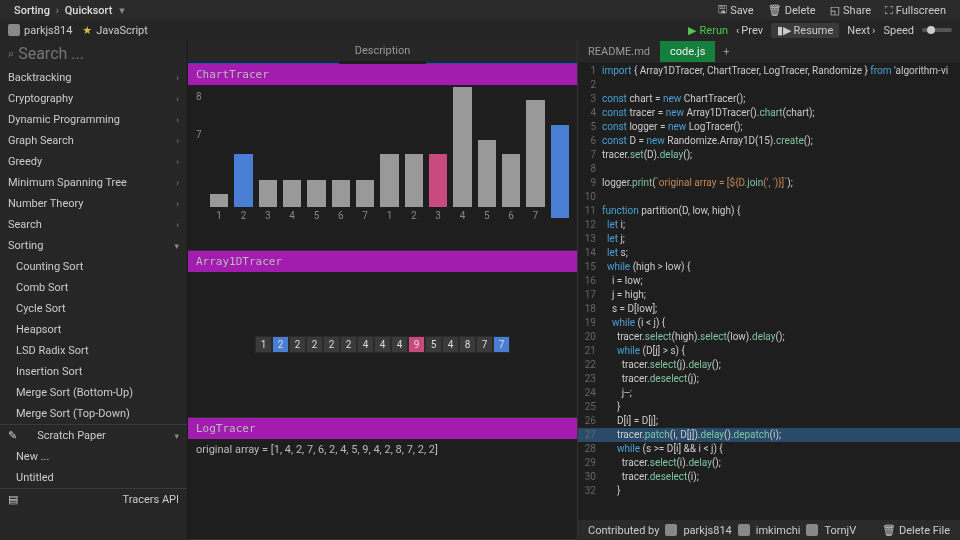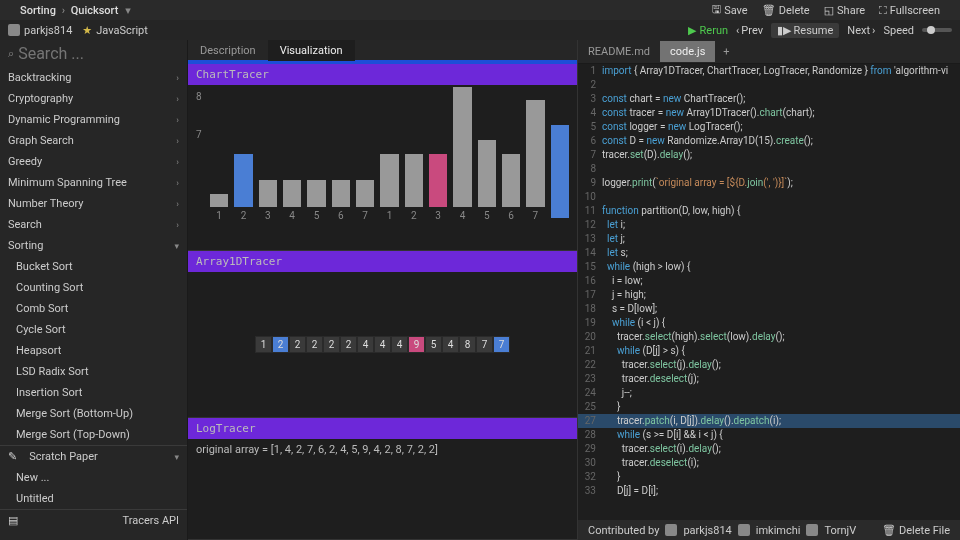--- a/index.html
+++ b/index.html
@@ -1,17 +1,17 @@
 <!DOCTYPE html>
 <html><head>
 <meta charset="utf-8">
 <style>
 *{margin:0;padding:0;box-sizing:border-box;font-family:-apple-system,BlinkMacSystemFont,"Segoe UI",Roboto,sans-serif;}
 body{background:#1e1e1e;color:#ccc;font-size:11px;width:960px;height:540px;overflow:hidden;position:relative;}
-.topbar{height:20px;background:#2a2a2a;display:flex;align-items:center;padding:0 20px;justify-content:space-between;}
+.topbar{height:20px;background:#2a2a2a;display:flex;align-items:center;padding:0 14px;justify-content:space-between;}
 .topbar-left{display:flex;align-items:center;gap:6px;}
 .topbar-right{display:flex;align-items:center;gap:14px;}
 .breadcrumb{color:#ddd;font-weight:500;}
 .chevron{margin:0 3px;color:#888;}
 .toolbar-btn{color:#ccc;cursor:pointer;display:flex;align-items:center;gap:3px;}
 .userbar{height:20px;background:#252525;display:flex;align-items:center;padding:0 8px;justify-content:space-between;}
 .userbar-left{display:flex;align-items:center;gap:10px;}
 .av{width:12px;height:12px;background:#888;border-radius:2px;}
 .userbar-right{display:flex;align-items:center;gap:8px;}
 .run-btn{color:#4ec94e;cursor:pointer;display:flex;align-items:center;gap:3px;}
@@ -21,44 +21,44 @@
 .slider::after{content:"";position:absolute;left:5px;top:-2px;width:8px;height:8px;background:#ccc;border-radius:50%;}
 .main{display:flex;height:500px;}
 .sidebar{width:188px;background:#262626;overflow-y:auto;border-right:1px solid #1a1a1a;}
 .search-row{padding:4px 8px;display:flex;align-items:center;gap:4px;color:#888;}
 .search-input{background:transparent;border:none;color:#ccc;outline:none;flex:1;font-size:16px;}
 .sb-item{padding:4px 8px;display:flex;justify-content:space-between;align-items:center;cursor:pointer;color:#ccc;}
 .sb-sub{padding-left:16px;}
 .sb-caret{color:#888;font-size:9px;}
 .sb-bottom{border-top:1px solid #3a3a3a;}
 .viz-panel{flex:1;background:#1e1e1e;display:flex;flex-direction:column;min-width:0;}
-.viz-tabs{height:24px;display:flex;align-items:center;background:#262626;border-bottom:4px solid #1d4ed8;}
+.viz-tabs{height:24px;display:flex;align-items:center;background:#262626;border-bottom:1px solid #1d4ed8;flex-direction:column;}
 .viz-tab{padding:4px 12px;cursor:pointer;color:#999;}
 .viz-tab.active{background:#1e1e1e;color:#eee;}
 .tracer-section{border-bottom:1px solid #333;}
-.tracer-title{padding:4px 8px;color:#bbb;font-family:monospace;font-size:11px;background:#6d28d9;}
+.tracer-title{padding:4px 8px;color:#bbb;font-family:monospace;font-size:11px;background:#a21caf;}
 .chart-area{height:165px;padding:6px 8px;display:flex;flex-direction:column;}
 .y-axis{display:flex;flex-direction:column;justify-content:space-between;width:14px;color:#888;font-size:10px;height:130px;}
 .chart-body{flex:1;display:flex;}
 .bars{flex:1;display:flex;align-items:flex-end;gap:6px;height:130px;}
 .bar-col{flex:1;display:flex;flex-direction:column;align-items:center;gap:3px;}
 .bar{width:100%;background:#999;}
 .bar.blue{background:#4a7ed4;}
 .bar.pink{background:#c94a7e;}
 .x-label{color:#888;font-size:10px;}
 .array-area{height:145px;display:flex;align-items:center;justify-content:center;}
 .arr-row{display:flex;}
 .arr-cell{width:17px;height:17px;display:flex;align-items:center;justify-content:center;background:#3a3a3a;color:#ddd;font-size:10px;border:1px solid #2a2a2a;}
 .arr-cell.blue{background:#4a7ed4;}
 .arr-cell.pink{background:#c94a7e;}
 .log-area{padding:4px 8px;font-family:monospace;font-size:11px;color:#bbb;}
 .code-panel{width:383px;background:#1e1e1e;border-left:1px solid #333;display:flex;flex-direction:column;}
 .file-tabs{height:24px;display:flex;align-items:center;background:#262626;border-bottom:1px solid #1a1a1a;}
 .file-tab{padding:4px 10px;cursor:pointer;color:#999;font-size:11px;}
-.file-tab.active{background:#737373;color:#eee;}
+.file-tab.active{background:#15803d;color:#eee;}
 .add-tab{padding:4px 8px;color:#999;cursor:pointer;}
 .editor{flex:1;overflow:auto;font-family:Menlo,Consolas,monospace;font-size:10px;line-height:14px;}
 .editor-line{display:flex;}
 .editor-line.hl{background:#2a4a6a;}
 .gutter{width:24px;text-align:right;padding-right:6px;color:#666;user-select:none;}
 .code{white-space:pre;color:#ccc;}
 .kw{color:#4aa0d4;}
 .str{color:#c58a5a;}
 .dot{color:#7ec5a0;}
 .footer{height:20px;background:#2a2a2a;display:flex;justify-content:space-between;padding:0 10px;color:#ccc;font-size:11px;}
@@ -146,31 +146,30 @@
         <div class="sb-item">
           <span>Search</span>
           <span class="sb-caret">›</span>
         </div>
         <div class="sb-item">
           <span>Sorting</span>
           <span class="sb-caret">▾</span>
         </div>
       </div>
     <div id="sb-sort">
-        <div class="sb-item sb-sub">Bucket Sort</div>
         <div class="sb-item sb-sub">Counting Sort</div>
         <div class="sb-item sb-sub">Comb Sort</div>
         <div class="sb-item sb-sub">Cycle Sort</div>
         <div class="sb-item sb-sub">Heapsort</div>
         <div class="sb-item sb-sub">LSD Radix Sort</div>
         <div class="sb-item sb-sub">Insertion Sort</div>
         <div class="sb-item sb-sub">Merge Sort (Bottom-Up)</div>
         <div class="sb-item sb-sub">Merge Sort (Top-Down)</div>
       </div>
-    <div class="sb-item sb-bottom">✎ <span style="flex:1;margin-left:12px;">Scratch Paper</span><span class="sb-caret">▾</span></div>
+    <div class="sb-item sb-bottom">✎ <span style="flex:1;margin-left:20px;">Scratch Paper</span><span class="sb-caret">▾</span></div>
     <div class="sb-item sb-sub">
         <span>New ...</span>
       </div>
     <div class="sb-item sb-sub">
         <span>Untitled</span>
       </div>
     <div class="sb-item sb-bottom">▤ <span style="margin-left:4px;">Tracers API</span></div>
 
   </div>
 
@@ -385,43 +384,43 @@
           <div class="code">        tracer.<span class="dot">deselect</span>(j);</div>
         </div>
         <div class="editor-line">
           <div class="gutter">24</div>
           <div class="code">        j--;</div>
         </div>
         <div class="editor-line">
           <div class="gutter">25</div>
           <div class="code">      }</div>
         </div>
+        <div class="editor-line">
+          <div class="gutter">26</div>
+          <div class="code">      D[i] = D[j];</div>
+        </div>
         <div class="editor-line hl">
           <div class="gutter">27</div>
           <div class="code">      tracer.<span class="dot">patch</span>(i, D[j]).<span class="dot">delay</span>().<span class="dot">depatch</span>(i);</div>
         </div>
         <div class="editor-line">
           <div class="gutter">28</div>
           <div class="code">      <span class="kw">while</span> (s &gt;= D[i] &amp;&amp; i &lt; j) {</div>
         </div>
         <div class="editor-line">
           <div class="gutter">29</div>
           <div class="code">        tracer.<span class="dot">select</span>(i).<span class="dot">delay</span>();</div>
         </div>
         <div class="editor-line">
           <div class="gutter">30</div>
           <div class="code">        tracer.<span class="dot">deselect</span>(i);</div>
         </div>
         <div class="editor-line">
           <div class="gutter">32</div>
           <div class="code">      }</div>
-        </div>
-        <div class="editor-line">
-          <div class="gutter">33</div>
-          <div class="code">      D[j] = D[i];</div>
         </div>
       </div>
     <div class="footer">
       <div class="contribs">
         <span>Contributed by</span>
         <span class="av"></span>
           <span>parkjs814</span>
         <span class="av"></span>
           <span>imkimchi</span>
         <span class="av"></span>

